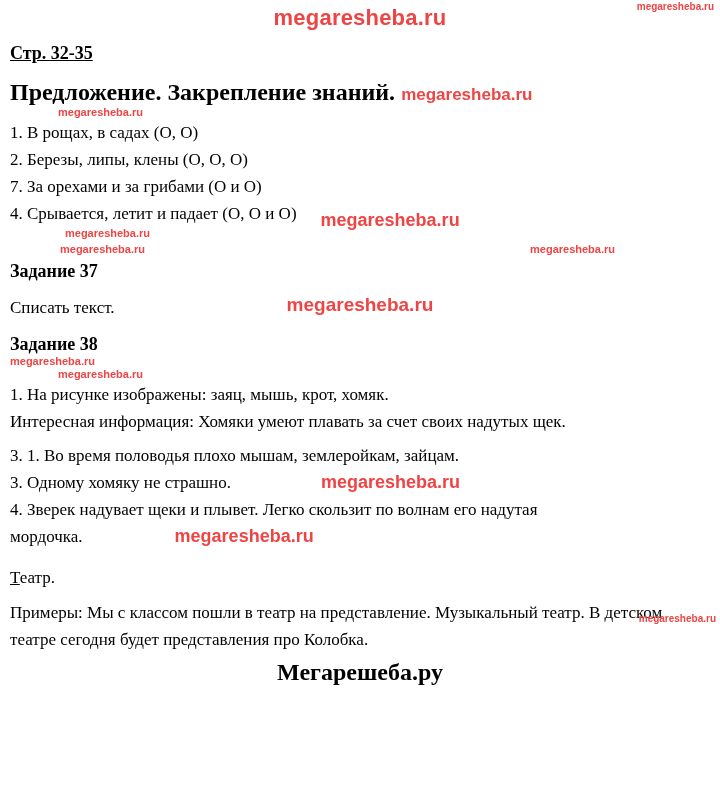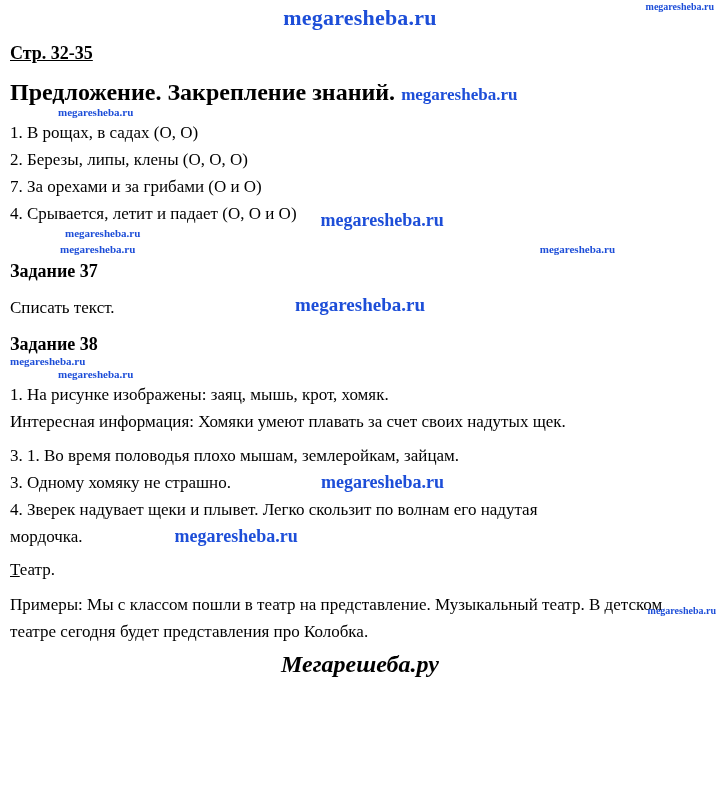--- a/index.html
+++ b/index.html
@@ -7,21 +7,21 @@
   body {
     background:#ffffff;
     color:#000000;
     font-family:"Liberation Serif", serif;
     font-size:17px;
     overflow:hidden;
   }
   .page { position:relative; width:720px; height:793px; padding:5px 10px 0 10px; }
 
   
-  .wm { font-family:Liberation Serif, serif; font-weight:700; color:#1d4ed8; }
+  .wm { font-family:Liberation Sans, sans-serif; font-weight:700; color:#ef4444; }
   .wm-top { text-align:center; font-size:22px; letter-spacing:0.2px; }
   .wm-corner { position:absolute; top:1px; right:6px; font-size:10px; }
   .wm-small { font-size:11px; line-height:13px; display:block; }
   .indent { margin-left:48px; }
   .wm-big { font-size:17px; }
   .wm-after-item { font-size:18px; margin-left:24px; position:relative; top:7px; }
   .wm-after-line5 { font-size:18px; margin-left:90px; }
   .wm-after-line6 { font-size:18px; margin-left:92px; }
   .wm-center { position:absolute; left:50%; transform:translateX(-50%); top:-3px; font-size:19px; }
   .wm-tiny-right { position:absolute; right:-6px; top:14px; font-size:10px; }
@@ -32,24 +32,24 @@
   .h1 { font-weight:700; font-size:24px;text-align:center; }
   .h2 { font-weight:700; font-size:18px; }
   .line { line-height:27px; }
   .para { line-height:27px; }
   .row-flex { display:flex; justify-content:space-between; align-items:flex-start; }
   .pad-right-wm { padding-right:95px; }
   .task37-body { position:relative; margin-top:12px; line-height:28px; }
   .task37-head { margin-top:5px; }
   .task38-head-row { margin-top:12px;flex-direction:column; }
   .gap-top { margin-top:7px; }
-  .theater { margin-top:6px; line-height:27px; }
+  .theater { margin-top:14px; line-height:27px; }
   .u { text-decoration:underline; }
   .examples-wrap { position:relative; margin-top:8px; }
-  .footer { margin-top:6px; text-align:center; font-weight:700; font-size:24px; font-family:"Liberation Serif", serif;font-style:italic; }
+  .footer { margin-top:6px; text-align:center; font-weight:700; font-size:24px; font-family:"Liberation Serif", serif; }
 </style>
 </head>
 <body>
 
 <div class="page">
 
   <div class="wm wm-corner">megaresheba.ru</div>
   <div class="wm wm-top">megaresheba.ru</div>
 
   <div class="page-ref">Стр. 32-35</div>

